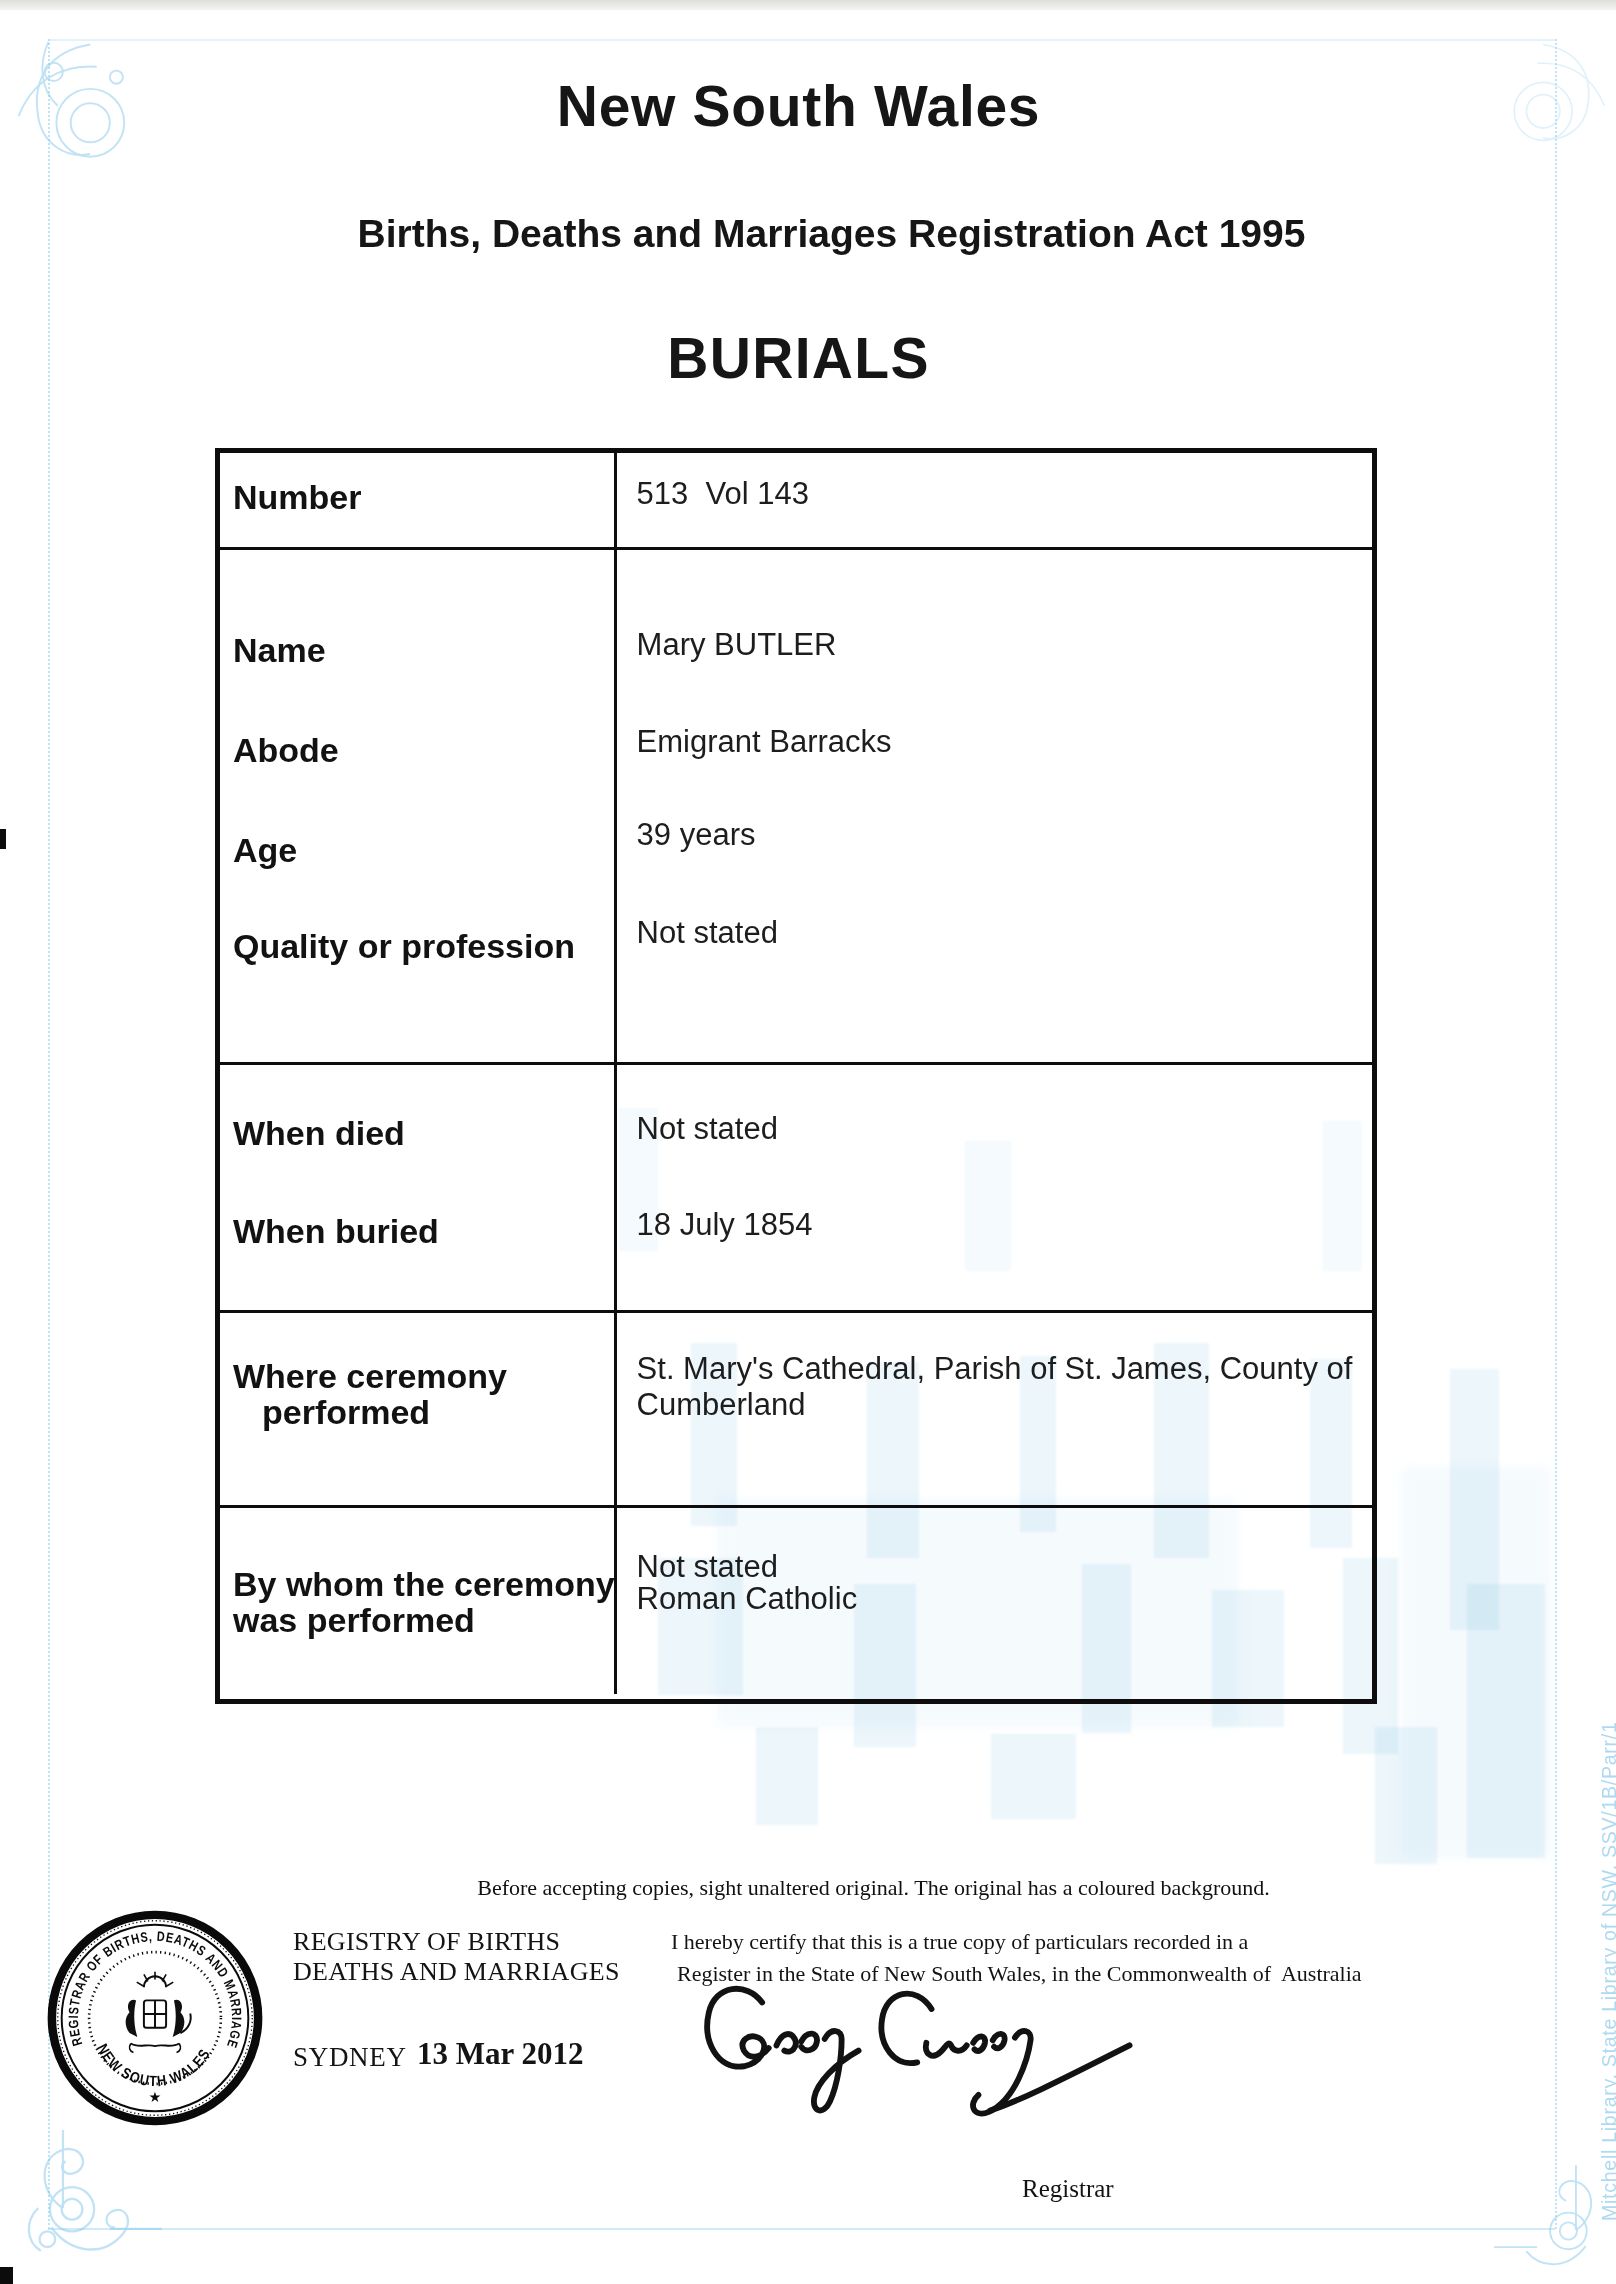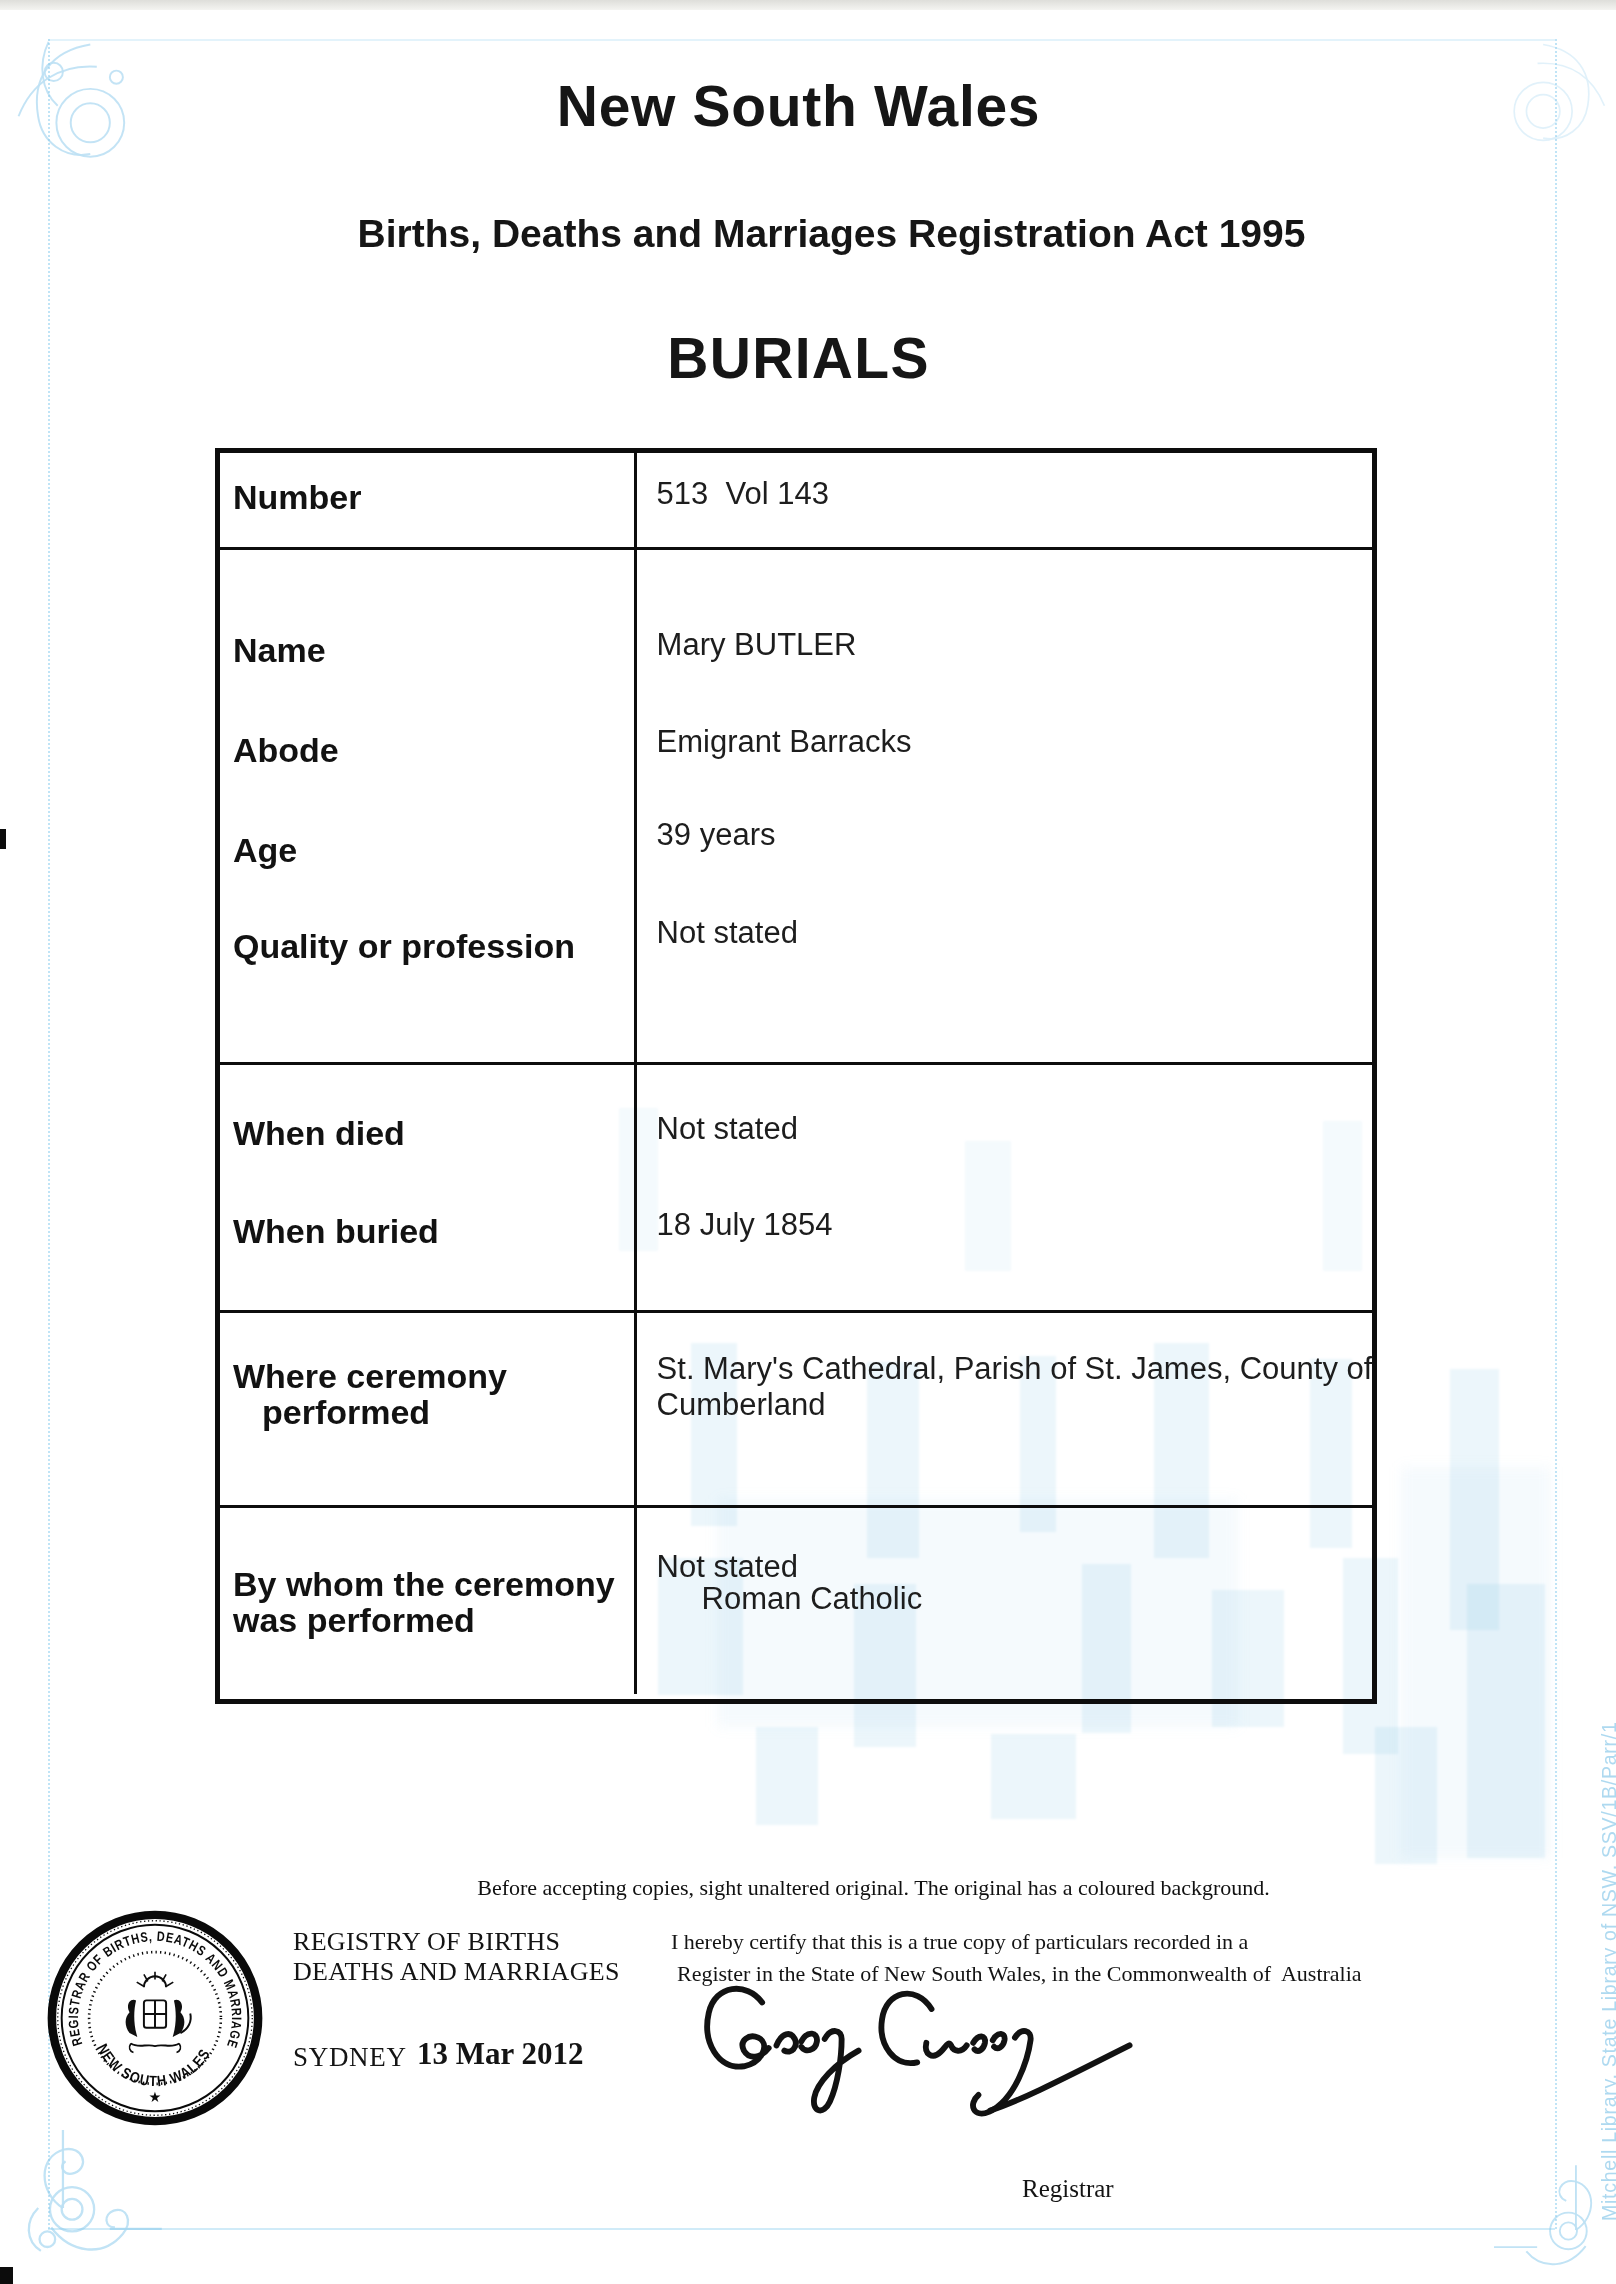--- a/index.html
+++ b/index.html
@@ -33,21 +33,21 @@
       font-size:39px;font-weight:bold;padding-left:33px;}
   .t3{position:absolute;left:0;top:325px;width:1597px;text-align:center;
       font-size:57px;font-weight:bold;letter-spacing:1.3px;}
   
   .cert-table{
     position:absolute;left:215px;top:448px;width:1162px;height:1256px;
     border:5.9px solid #0d0d0d;box-sizing:border-box;background:transparent;
   }
   .trow{position:relative;display:flex;border-top:3.9px solid #0d0d0d;box-sizing:content-box;}
   .trow:first-child{border-top:none;}
-  .tcell-l{position:relative;width:394px;border-right:3.3px solid #0d0d0d;padding-left:20px;}
+  .tcell-l{position:relative;width:394px;border-right:3.3px solid #0d0d0d;}
   .tcell-v{position:relative;flex:1;}
   .lbl{font-size:34px;font-weight:bold;line-height:1;color:#121212;}
   .val{font-size:31px;font-weight:normal;line-height:1;color:#1d1d1d;}
   
   .notice{position:absolute;left:365px;top:1875px;width:1017px;text-align:center;
     font-family:"Liberation Serif",serif;font-size:22px;font-weight:normal;color:#111;}
   .serif{font-family:"Liberation Serif",serif;color:#141414;}
   .registry-line{font-size:26px;letter-spacing:0.3px;}
   .place{font-size:27px;letter-spacing:0.7px;}
   .datestamp{font-size:31px;font-weight:bold;}
@@ -188,21 +188,21 @@
       </div>
     </div>
 
     <div class="trow" style="height:186px;">
       <div class="tcell-l">
         <div class="abs lbl" style="left:13px;top:59px;">By whom the ceremony</div>
         <div class="abs lbl" style="left:13px;top:95px;">was performed</div>
       </div>
       <div class="tcell-v">
         <div class="abs val" style="left:19.6px;top:43px;">Not stated</div>
-        <div class="abs val" style="left:19.6px;top:75px;margin-left:45px;">Roman Catholic</div>
+        <div class="abs val" style="left:19.6px;top:75px;">Roman Catholic</div>
       </div>
     </div>
   </div>
 
   <div class="notice">Before accepting copies, sight unaltered original. The original has a coloured background.</div>
 
   <svg class="seal-svg" width="218" height="218" viewBox="0 0 334 334">
     <circle cx="167" cy="167" r="158" fill="none" stroke="#0a0a0a" stroke-width="13"></circle>
     <circle cx="167" cy="167" r="143" fill="none" stroke="#0a0a0a" stroke-width="3"></circle>
     <circle cx="167" cy="167" r="149" fill="none" stroke="#0a0a0a" stroke-width="2" stroke-dasharray="2,4"></circle>

